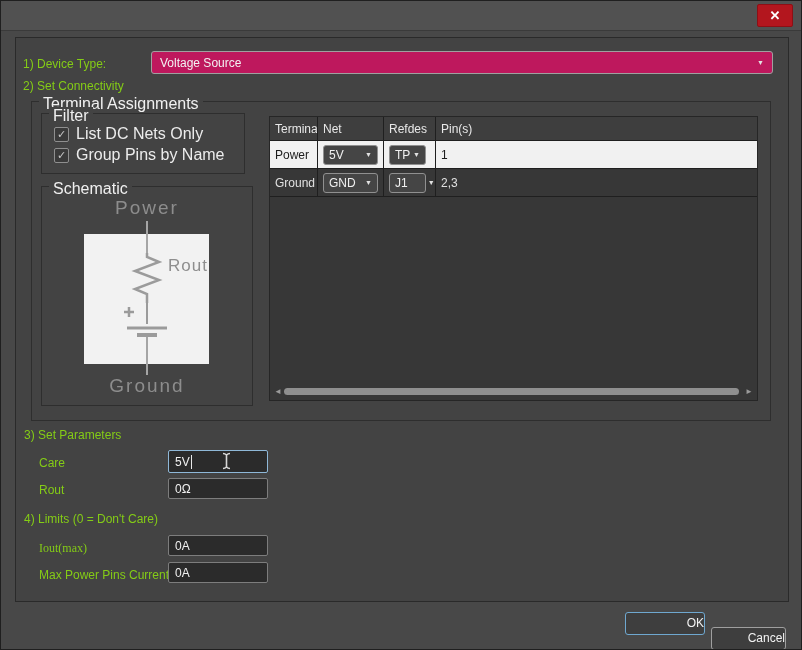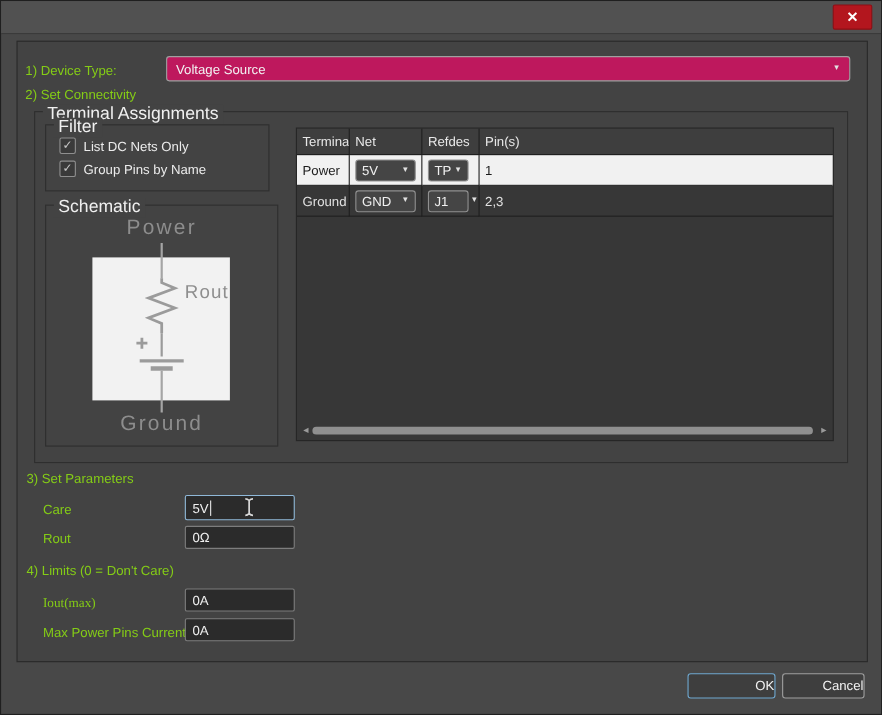--- a/index.html
+++ b/index.html
@@ -23,21 +23,21 @@
   .dd-main .dd-caret { position:absolute; right:8px; top:7px; }
   .dd-caret { font-size:7px; color:#e2e2e2; line-height:1; }
 
   
   .groupbox { position:absolute; border:1px solid #2e2e2e; }
   .legend { position:absolute; top:-7px; left:7px; background:#434343; padding:0 4px; color:#f0f0f0; font-size:16px; white-space:nowrap; }
 
   
   .chk-row { position:absolute; left:12px; display:flex; align-items:center; gap:7px; }
   .checkbox { width:15px; height:15px; background:#3a3a3a; border:1px solid #8f8f8f; border-radius:2px; color:#c8c8c8; font-size:11px; line-height:13px; text-align:center; }
-  .chk-label { color:#ececec; font-size:12px; white-space:nowrap; }
+  .chk-label { color:#ececec; font-size:16px; white-space:nowrap; }
 
   
   .schem-terminal { position:absolute; left:0; width:100%; text-align:center; color:#8d8d8d; font-size:19px; letter-spacing:2px; }
   .schem-box { position:absolute; left:83px; top:233px; width:125px; height:130px; background:#f2f2f2; }
   .schem-svg { position:absolute; left:40px; top:190px; }
   .rout-label { position:absolute; left:167px; top:255px; color:#8e8e8e; font-size:17px; letter-spacing:1px; }
 
   
   .tbl { position:absolute; left:268px; top:115px; width:489px; height:285px; background:#373737; border:1px solid #262626; }
   .trow { display:flex; width:100%; }
@@ -56,21 +56,21 @@
   .scroll-thumb { position:absolute; left:0; right:4px; top:3px; height:7px; background:#8f8f8f; border-radius:4px; cursor:pointer; }
 
   
   .field { position:absolute; background:#2b2b2b; border:1px solid #7d7d7d; border-radius:2px; color:#f0f0f0; font-size:12px; display:flex; align-items:center; padding-left:6px; }
   .field-focused { border:1px solid #8fb8d8; }
   .text-caret { display:inline-block; width:1px; height:14px; background:#e8e8e8; margin-left:1px; }
 
   
   .btn { position:absolute; top:611px; height:23px; background:#3e3e3e; border-radius:3px; color:#f2f2f2; font-size:12px; text-align:right; line-height:21px; cursor:pointer; }
   .btn-ok { left:624px; width:80px; border:1px solid #6fa8d0; }
-  .btn-cancel { left:710px; width:75px; border:1px solid #9f9f9f; }
+  .btn-cancel { left:710px; width:75px; border:1px solid #9f9f9f;margin-top:15px; }
 
   .ibeam { position:absolute; left:220px; top:451px; }
 </style>
 </head>
 <body>
 
 <div class="page">
 
   <div class="titlebar">
     <div class="close-btn">✕</div>

